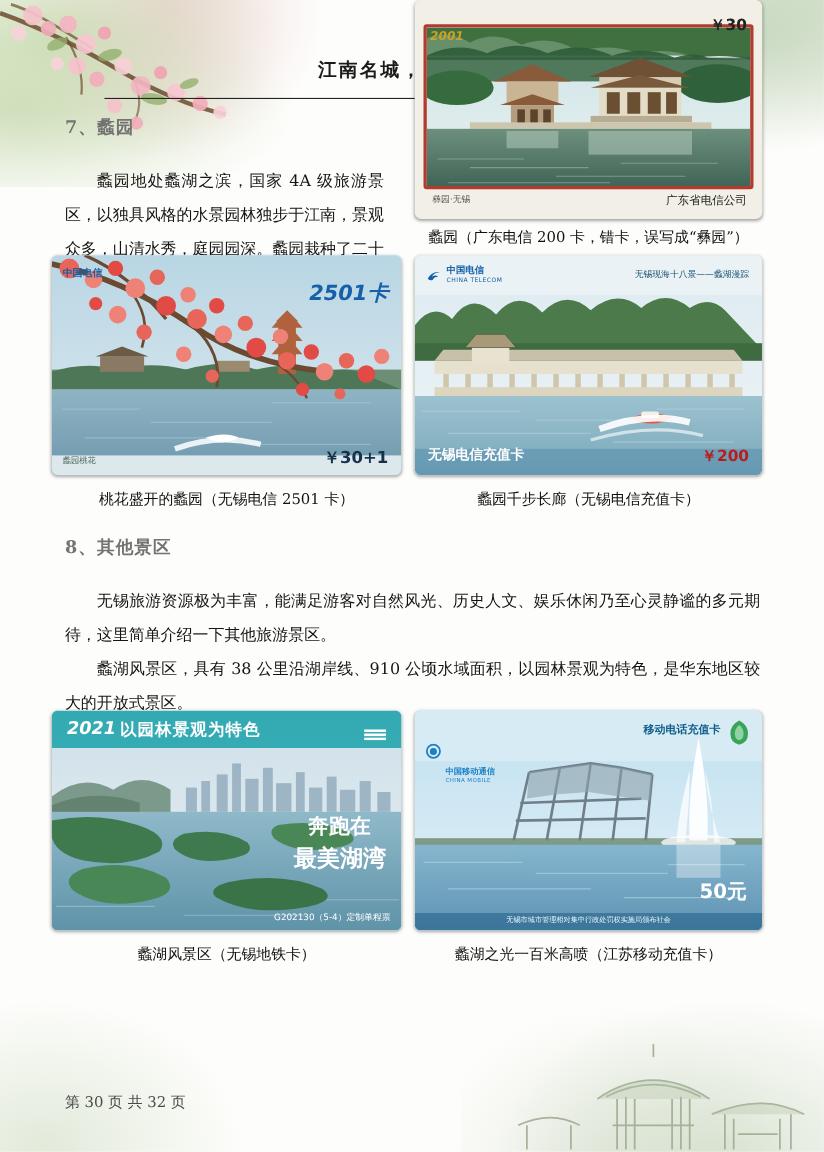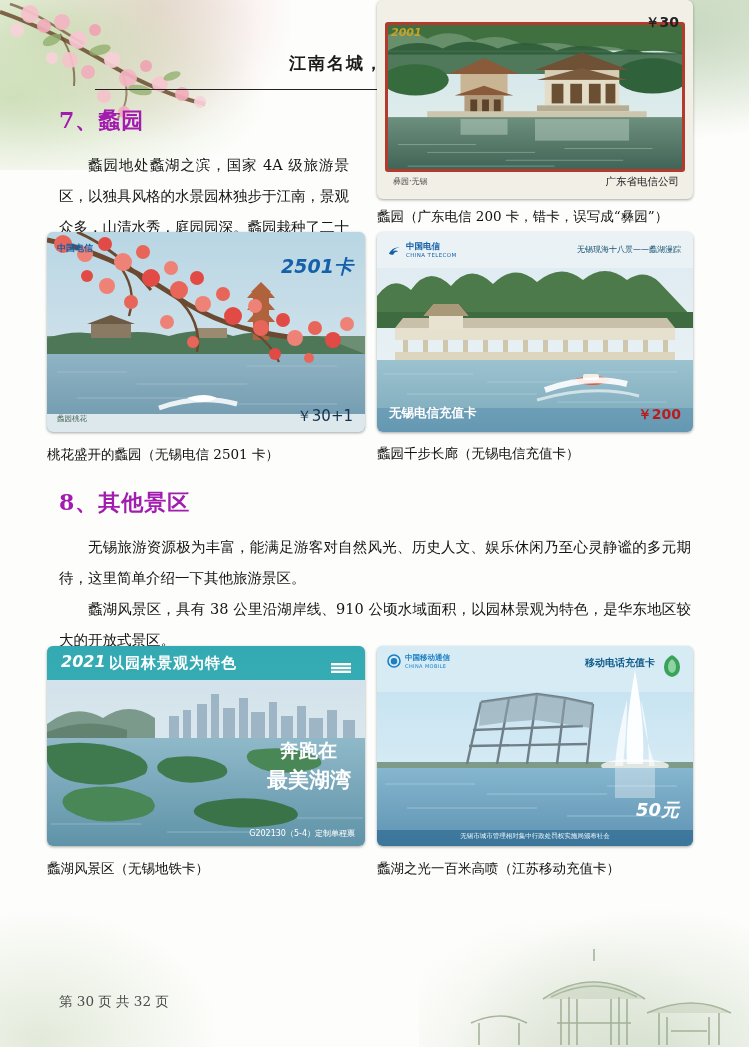--- a/index.html
+++ b/index.html
@@ -66,37 +66,37 @@
     color: #1b1b1b;
     font-weight: bold;
   }
   .header-rule {
     position: absolute;
     left: 95px; top: 89px; width: 560px; height: 1px;
     background: #222;
   }
   .sec-head {
     font-family: "DejaVu Serif", "Liberation Serif", serif;
-    font-size: 22px;
+    font-size: 16px;
     font-weight: bold;
     letter-spacing: 1px;
-    color: #a21caf;
+    color: #737373;
   }
   .body-text {
     font-family: "DejaVu Serif", "Liberation Serif", serif;
     font-size: 14.5px;
     line-height: 31px;
     color: #141414;
     text-align: justify;
   }
   .caption {
     font-family: "DejaVu Serif", "Liberation Serif", serif;
     font-size: 13.5px;
     color: #111;
-    text-align: left;
+    text-align: center;
     line-height: 20px;
   }
 
   
   .card {
     position: relative;
     border-radius: 6px;
     overflow: hidden;
     box-shadow: 0 1px 3px rgba(0,0,0,0.35);
     background: #cfe3ee;
@@ -359,21 +359,21 @@
         <circle cx="300" cy="92" r="7" fill="#ef8276"></circle>
           <circle cx="262" cy="126" r="5" fill="#e8655a"></circle>
       </g>
     </g>
 
     <rect x="0" y="182" width="318" height="18" fill="#e9f1f4" opacity="0.9"></rect>
   </svg>
   <div class="lbl" style="left:10px;top:10px;font-size:9px;color:#1560a8;font-weight:bold;">中国电信</div>
   <div class="lbl" style="right:12px;top:22px;font-size:19px;font-weight:bold;color:#1560a8;font-style:italic;">2501卡</div>
   <div class="lbl" style="left:10px;bottom:8px;font-size:7.5px;color:#4c6a5e;">蠡园桃花</div>
-  <div class="lbl" style="right:12px;bottom:6px;font-size:15px;font-weight:normal;color:#15324a;">￥30+1</div>
+  <div class="lbl" style="right:12px;bottom:6px;font-size:15px;font-weight:bold;color:#15324a;">￥30+1</div>
 </div>
 
 <div class="caption" style="position:absolute;left:47px;top:444px;width:318px;">桃花盛开的蠡园（无锡电信 2501 卡）</div>
 
 <div class="card" id="card-qianbu">
   <svg class="card-inner" viewBox="0 0 316 200" preserveAspectRatio="none">
     <defs>
       <linearGradient id="skyC" x1="0" y1="0" x2="0" y2="1">
         <stop offset="0" stop-color="#dceaf0"></stop>
           <stop offset="1" stop-color="#eef5f7"></stop>
@@ -567,29 +567,29 @@
       <rect x="238" y="122" width="40" height="30"></rect>
     </g>
 
     <rect x="0" y="184" width="316" height="16" fill="#1f5f86" opacity="0.55"></rect>
   </svg>
   <div style="position:absolute;left:10px;top:8px;display:flex;align-items:center;gap:4px;">
     <svg width="14" height="16" viewBox="0 0 14 16">
       <path d="M7 1 a6 6 0 0 1 0 12 a6 6 0 0 1 0 -12 Z" fill="none" stroke="#1b7fc4" stroke-width="1.6"></path>
       <path d="M7 4 a3.2 3.2 0 0 1 0 6.4 a3.2 3.2 0 0 1 0 -6.4 Z" fill="#1b7fc4"></path>
     </svg>
-    <div style="line-height:8px;">
+    <div style="line-height:8px;margin-top:44px;">
       <div style="font-size:7.5px;color:#1b7fc4;font-weight:bold;">中国移动通信</div>
       <div style="font-size:5px;color:#1b7fc4;letter-spacing:0.4px;">CHINA MOBILE</div>
     </div>
   </div>
   <div class="lbl" style="right:38px;top:10px;font-size:10px;color:#0f5c8a;font-weight:bold;">移动电话充值卡</div>
   <svg style="position:absolute;right:10px;top:8px;" width="22" height="24" viewBox="0 0 22 24">
     <path d="M11 1 q8 4 8 12 q0 8 -8 10 q-8 -2 -8 -10 q0 -8 8 -12 Z" fill="#3aa35a"></path>
     <path d="M11 5 q4 3 4 8 q0 5 -4 6 q-4 -1 -4 -6 q0 -5 4 -8 Z" fill="#8fd3a2"></path>
   </svg>
-  <div class="lbl" style="right:14px;bottom:24px;font-size:18px;color:#ffffff;font-weight:bold;font-style:italic;">50元</div>
+  <div class="lbl" style="right:14px;bottom:24px;font-size:18px;color:#ffffff;font-weight:bold;">50元</div>
   <div class="lbl" style="left:50%;transform:translateX(-50%);bottom:5px;font-size:6.5px;color:#eaf4fa;">无锡市城市管理相对集中行政处罚权实施局颁布社会</div>
 </div>
 
 <div class="caption" style="position:absolute;left:377px;top:858px;width:316px;">蠡湖之光一百米高喷（江苏移动充值卡）</div>
 
 <div class="footer">第 30 页 共 32 页</div>
 
 </body></html>

